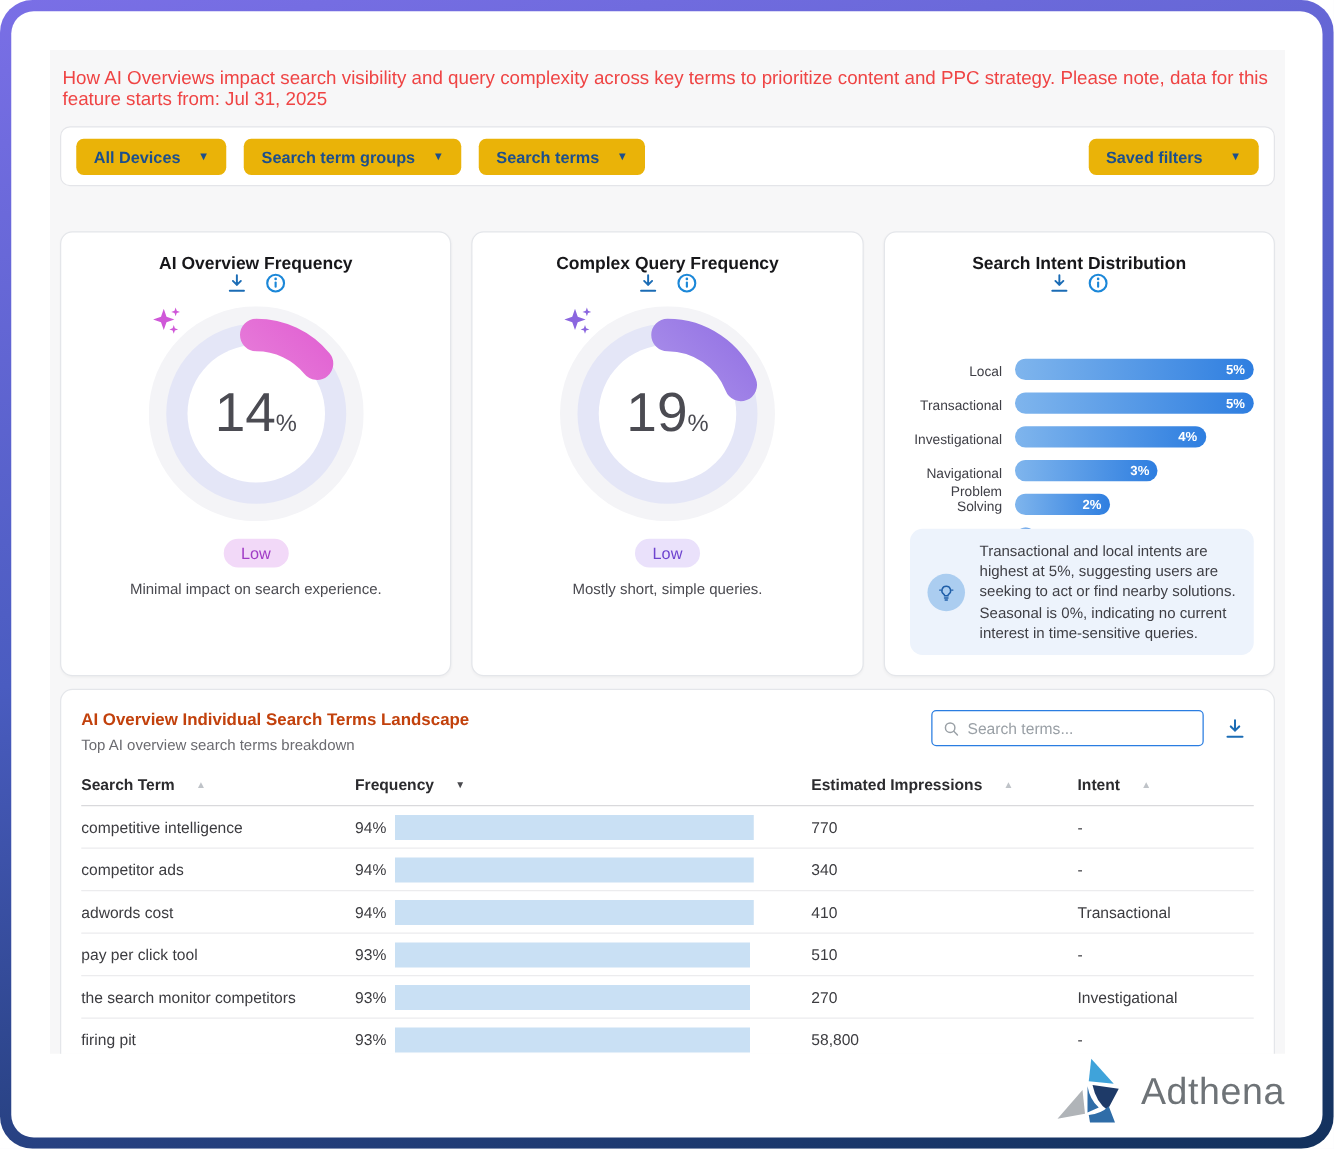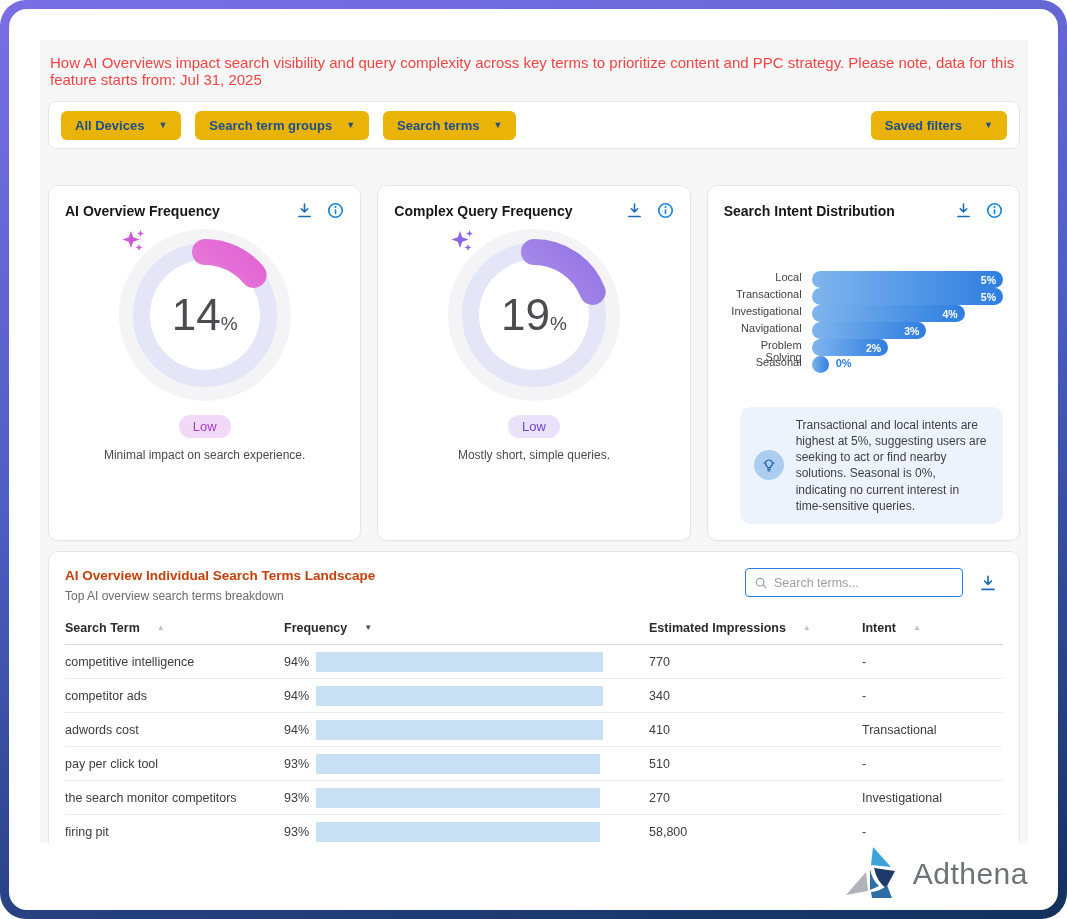--- a/index.html
+++ b/index.html
@@ -14,47 +14,47 @@
   .filterbar { margin:13px 8px 0 8px; height:48px; background:#fff; border:1px solid #e4e5e9; border-radius:8px;
                display:flex; align-items:center; padding:0 12px; gap:14px; }
   .filter-btn { display:inline-flex; align-items:center; gap:14px; background:#eab308; color:#1c4f8c;
                 font-weight:bold; font-size:13px; padding:7px 14px; border:none; border-radius:6px; cursor:pointer; }
   .filter-btn .caret { font-size:9px; color:#1c4f8c; }
   .spacer { flex:1; }
 
   .cards-row { margin:36px 8px 0 8px; display:flex; gap:16px; }
   .card { flex:1; background:#fff; border:1px solid #e4e6ea; border-radius:10px; position:relative;
           padding:16px 16px; height:356px; box-shadow:0 1px 2px rgba(0,0,0,0.03); }
-  .card-head { display:flex; align-items:center; }
+  .card-head { display:flex; align-items:center;flex-direction:column; }
   .card-title { font-size:14px; font-weight:bold; color:#17171a; flex:1; }
   .head-icons { display:flex; align-items:center; gap:14px; }
   .icon-btn { background:none; border:none; cursor:pointer; display:flex; padding:0; }
 
   .donut-wrap { display:flex; justify-content:center; margin-top:10px; }
   .donut { position:relative; width:172px; height:172px; }
   .donut svg { position:absolute; left:0; top:0; }
   .donut-center { position:absolute; inset:0; display:flex; flex-direction:column; align-items:center; justify-content:center; }
   .donut-value { font-size:44px; color:#4b4b52; line-height:1; margin-top:14px; }
   .donut-unit { font-size:19px; color:#4b4b52; }
   .sparkle { height:26px; }
 
   .badge-row { display:flex; justify-content:center; margin-top:14px; }
   .badge { font-size:13px; padding:4px 14px; border-radius:13px; }
   .badge.pink { background:#f2d9f8; color:#a13cc6; }
   .badge.purple { background:#eae1fb; color:#6f45cf; }
   .card-caption { text-align:center; font-size:12px; color:#4a4a50; margin-top:10px; }
 
-  .tip { position:absolute; left:32px; right:16px; bottom:16px; background:#edf3fc; border-radius:10px;
+  .tip { position:absolute; left:20px; right:16px; bottom:16px; background:#edf3fc; border-radius:10px;
          display:flex; align-items:center; gap:12px; padding:10px 14px; }
   .tip-icon { flex:0 0 30px; width:30px; height:30px; border-radius:50%; background:#abcdf0;
               display:flex; align-items:center; justify-content:center; }
   .tip-text { font-size:12px; color:#3e3e44; line-height:1.35; }
 
   .intent-chart { margin-top:52px; }
-  .intent-row { display:flex; align-items:flex-start; height:17px; margin-bottom:0; }
+  .intent-row { display:flex; align-items:flex-end; height:17px; margin-bottom:10px; }
   .intent-label { width:88px; text-align:right; font-size:11px; color:#3f3f46; padding-right:10px; flex:0 0 88px; }
   .intent-track { flex:1; position:relative; height:17px; }
   .intent-fill { height:17px; border-radius:9px; background:linear-gradient(90deg,#7fb5ed,#2e7ee0);
                  display:flex; align-items:center; justify-content:flex-end; color:#fff;
                  font-size:10.5px; font-weight:bold; padding-right:7px; min-width:17px; }
   .intent-fill.zero { width:17px; border-radius:50%; padding:0; }
   .intent-outside { position:absolute; left:24px; top:1px; font-size:11px; font-weight:bold; color:#2e7ee0; }
 
   .table-card { margin:10px 8px 0 8px; background:#fff; border:1px solid #e4e6ea; border-radius:10px;
                 padding:16px 16px 0 16px; height:312px; }

